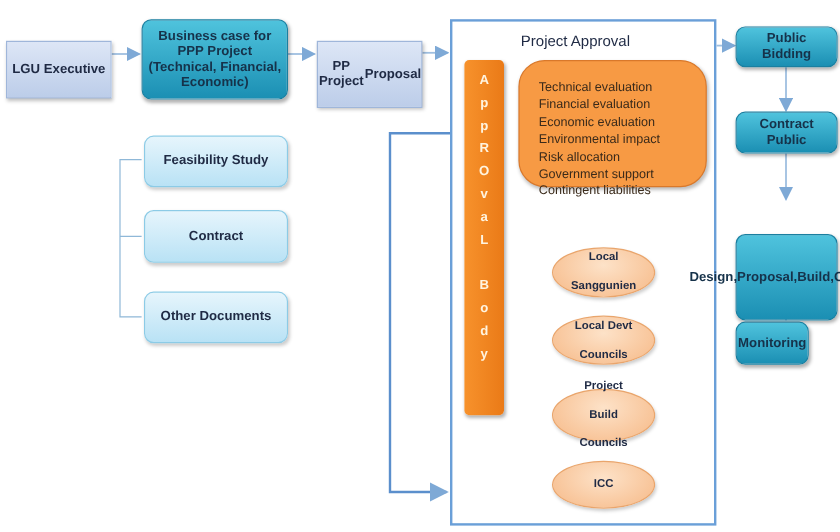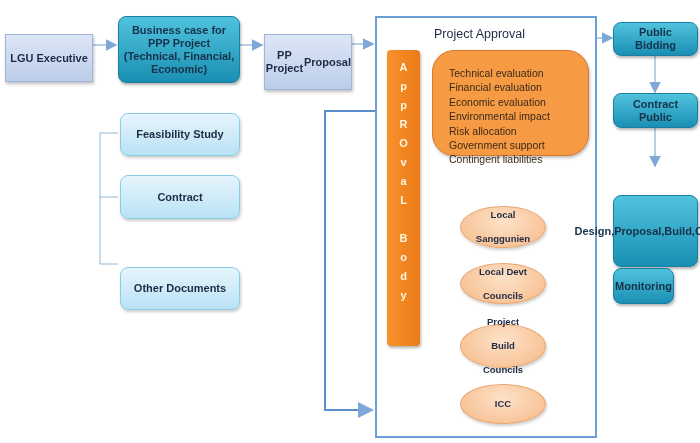--- a/index.html
+++ b/index.html
@@ -71,21 +71,21 @@
   <span>PP Project</span>
   <span>Proposal</span>
 </div>
 
 <div class="box sky" style="left:120px;top:113px;width:120px;height:43px;">
   <span>Feasibility Study</span>
 </div>
 <div class="box sky" style="left:120px;top:175px;width:120px;height:44px;">
   <span>Contract</span>
 </div>
-<div class="box sky" style="left:120px;top:243px;width:120px;height:43px;margin-top:24px;">
+<div class="box sky" style="left:120px;top:243px;width:120px;height:43px;">
   <span>Other Documents</span>
 </div>
 
 <div id="approval-frame"></div>
 <div id="approval-title">Project Approval</div>
 
 <div id="body-bar">
     <span>A</span>
     <span>p</span>
     <span>p</span>

